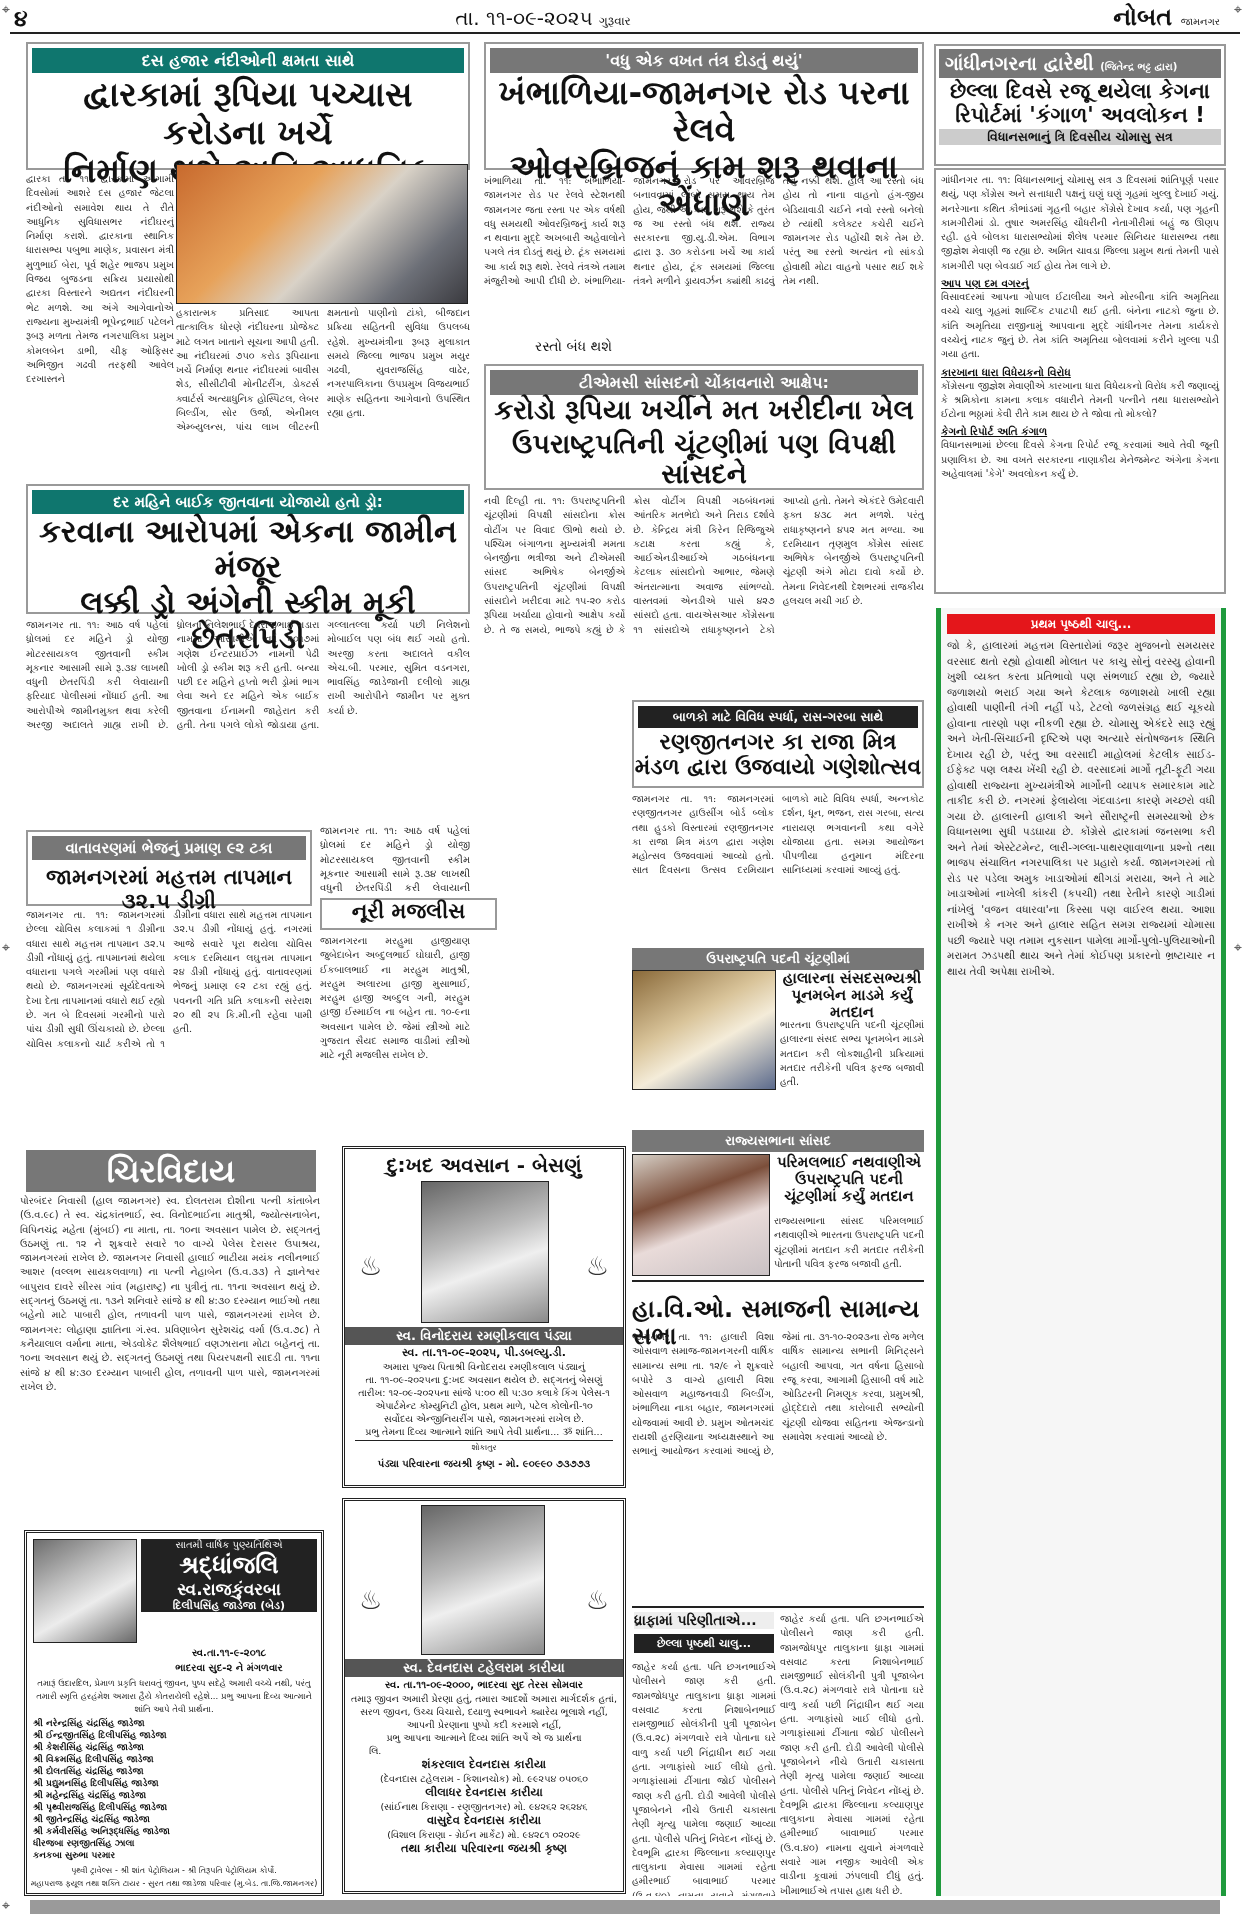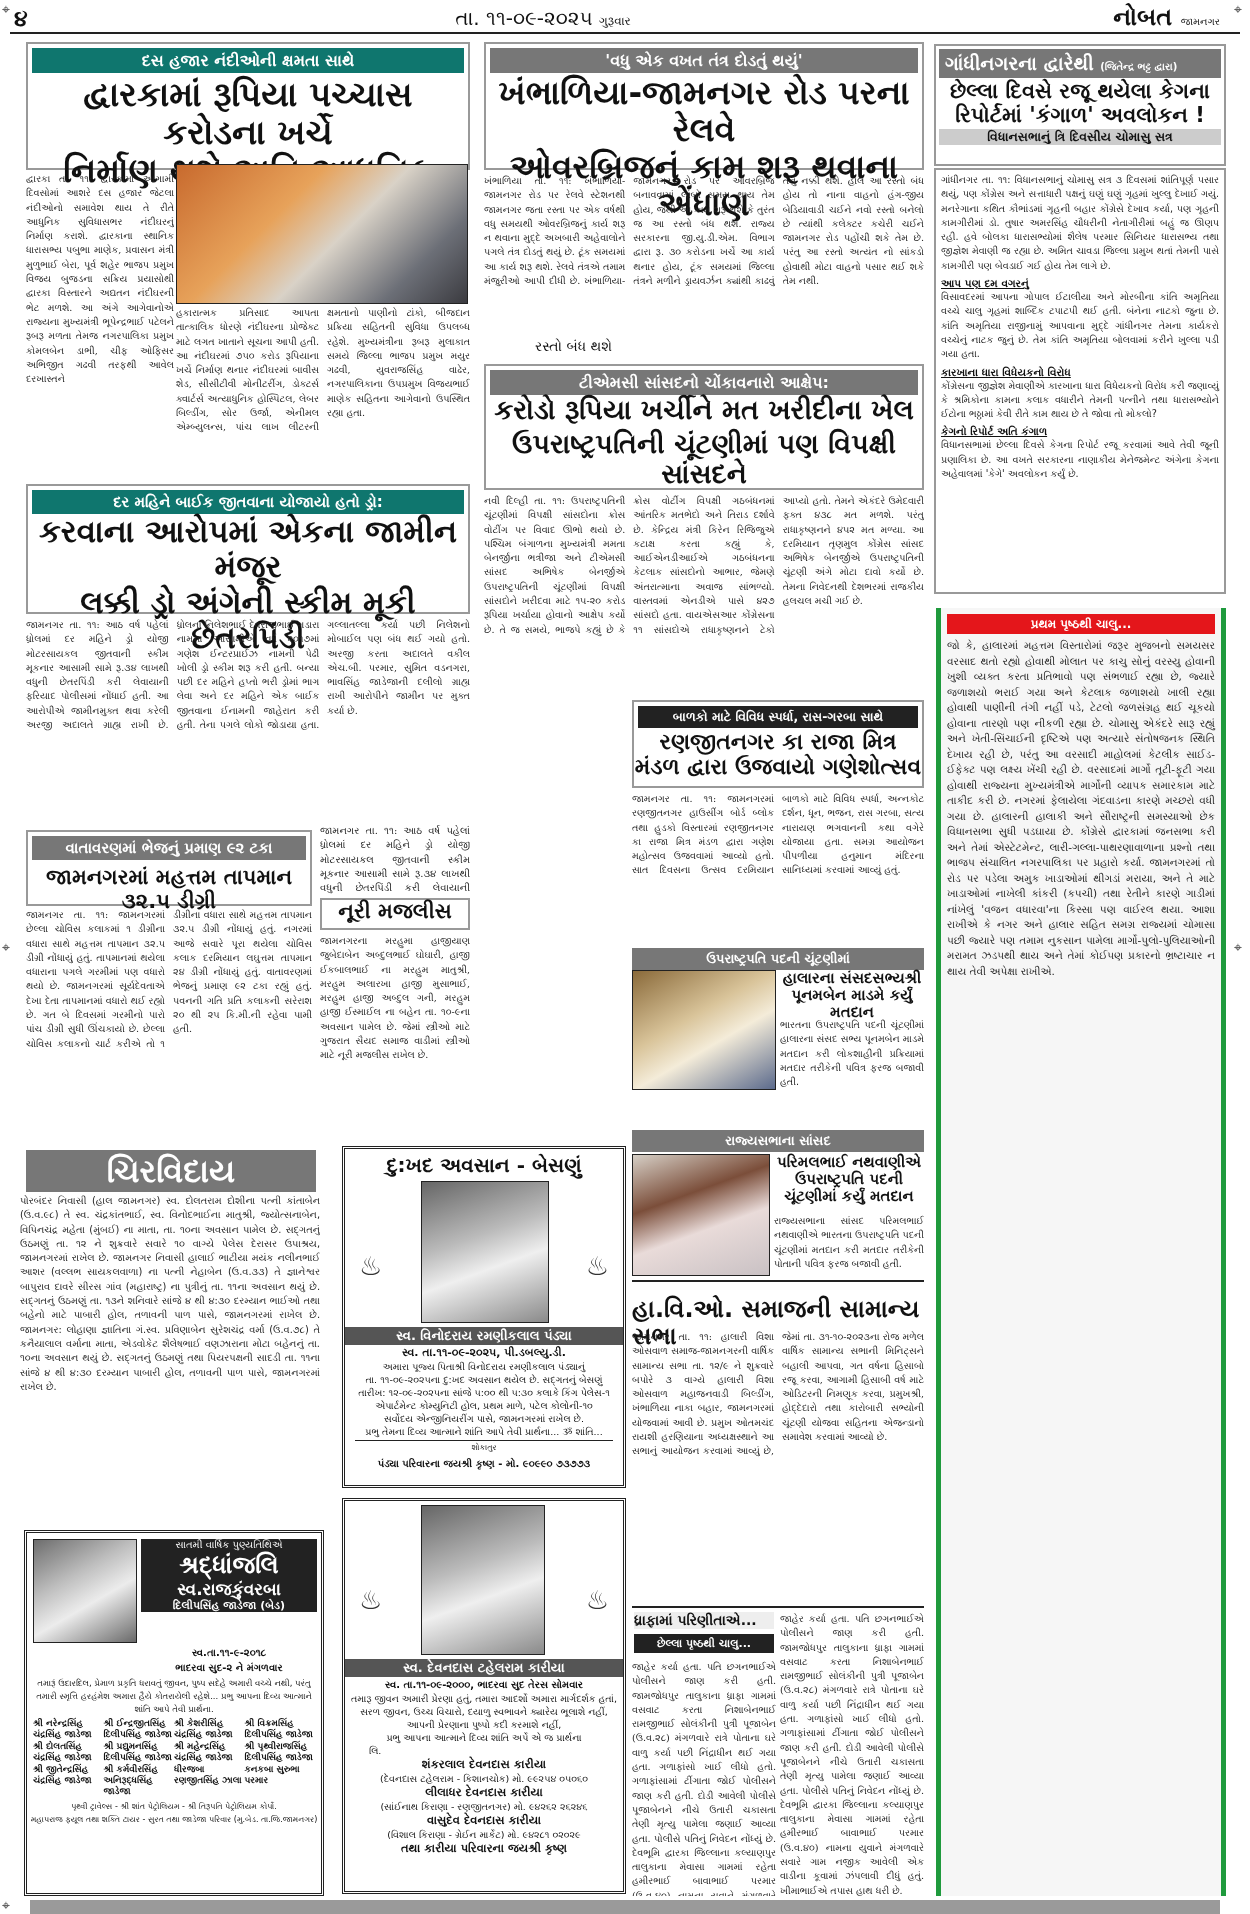--- a/index.html
+++ b/index.html
@@ -106,21 +106,21 @@
   <div class="headline" style="font-size:27px;margin-top:4px">ઉપરાષ્ટ્રપતિની ચૂંટણીમાં પણ વિપક્ષી સાંસદને</div>
 </div>
 <div class="abs body-text cols3" style="left:484px;top:494px;width:440px;height:178px;overflow:hidden">નવી દિલ્હી તા. ૧૧: ઉપરાષ્ટ્રપતિની ચૂંટણીમાં વિપક્ષી સાંસદોના ક્રોસ વોટીંગ પર વિવાદ ઊભો થયો છે. પશ્ચિમ બંગાળના મુખ્યમંત્રી મમતા બેનર્જીના ભત્રીજા અને ટીએમસી સાંસદ અભિષેક બેનર્જીએ ઉપરાષ્ટ્રપતિની ચૂંટણીમાં વિપક્ષી સાંસદોને ખરીદવા માટે ૧૫-૨૦ કરોડ રૂપિયા ખર્ચાયા હોવાનો આક્ષેપ કર્યો છે. તે જ સમયે, ભાજપે કહ્યું છે કે ક્રોસ વોટીંગ વિપક્ષી ગઠબંધનમાં આંતરિક મતભેદો અને તિરાડ દર્શાવે છે. કેન્દ્રિય મંત્રી કિરેન રિજિજુએ કટાક્ષ કરતા કહ્યું કે, આઈએનડીઆઈએ ગઠબંધનના કેટલાક સાંસદોનો આભાર, જેમણે અંતરાત્માના અવાજ સાંભળ્યો. વાસ્તવમાં એનડીએ પાસે ૪૨૭ સાંસદો હતા. વાયએસઆર કોંગ્રેસના ૧૧ સાંસદોએ રાધાકૃષ્ણનને ટેકો આપ્યો હતો. તેમને એકંદરે ઉમેદવારી ફક્ત ૪૩૮ મત મળશે. પરંતુ રાધાકૃષ્ણનને ૪૫૨ મત મળ્યા. આ દરમિયાન તૃણમુલ કોંગ્રેસ સાંસદ અભિષેક બેનર્જીએ ઉપરાષ્ટ્રપતિની ચૂંટણી અંગે મોટા દાવો કર્યો છે. તેમના નિવેદનથી દેશભરમાં રાજકીય હલચલ મચી ગઈ છે.</div>
 
 <div class="abs box" style="left:26px;top:830px;width:286px;height:76px">
   <div class="kicker grey" style="margin:4px 4px 0;font-size:15px">વાતાવરણમાં ભેજનું પ્રમાણ ૯૨ ટકા</div>
   <div class="headline" style="font-size:21px;margin-top:6px">જામનગરમાં મહત્તમ તાપમાન ૩૨.૫ ડીગ્રી</div>
 </div>
 <div class="abs body-text cols2" style="left:26px;top:908px;width:286px;height:230px;overflow:hidden">જામનગર તા. ૧૧: જામનગરમાં છેલ્લા ચોવિસ કલાકમાં ૧ ડીગ્રીના વધારા સાથે મહત્તમ તાપમાન ૩૨.૫ ડીગ્રી નોંધાયું હતું. તાપમાનમાં થયેલા વધારાના પગલે ગરમીમાં પણ વધારો થયો છે. જામનગરમાં સૂર્યદેવતાએ દેખા દેતા તાપમાનમાં વધારો થઈ રહ્યો છે. ગત બે દિવસમાં ગરમીનો પારો પાંચ ડીગ્રી સુધી ઊંચકાયો છે. છેલ્લા ચોવિસ કલાકનો ચાર્ટ કરીએ તો ૧ ડીગ્રીના વધારા સાથે મહત્તમ તાપમાન ૩૨.૫ ડીગ્રી નોંધાયું હતું. નગરમાં આજે સવારે પૂરા થયેલા ચોવિસ કલાક દરમિયાન લઘુત્તમ તાપમાન ૨૪ ડીગ્રી નોંધાયું હતું. વાતાવરણમાં ભેજનું પ્રમાણ ૯૨ ટકા રહ્યું હતું. પવનની ગતિ પ્રતિ કલાકની સરેરાશ ૨૦ થી ૨૫ કિ.મી.ની રહેવા પામી હતી.</div>
 
-<div class="abs box" style="left:320px;top:898px;width:150px;height:32px">
+<div class="abs box" style="left:320px;top:898px;width:177px;height:32px">
   <div class="headline" style="font-size:21px">નૂરી મજલીસ</div>
 </div>
 <div class="abs body-text" style="left:320px;top:934px;width:150px;height:200px;overflow:hidden">જામનગરના મરહુમા હાજીયાણ જુબેદાબેન અબ્દુલભાઈ ઘોઘારી, હાજી ઈકબાલભાઈ ના મરહુમ માતુશ્રી, મરહુમ અલારખા હાજી મુસાભાઈ, મરહુમ હાજી અબ્દુલ ગની, મરહુમ હાજી ઈસ્માઈલ ના બહેન તા. ૧૦-૯ના અવસાન પામેલ છે. જેમાં સ્ત્રીઓ માટે ગુજરાત સૈયદ સમાજ વાડીમાં સ્ત્રીઓ માટે નૂરી મજલીસ રાખેલ છે.</div>
 <div class="abs body-text" style="left:320px;top:824px;width:150px;height:70px;overflow:hidden;font-size:10px">જામનગર તા. ૧૧: આઠ વર્ષ પહેલાં ધ્રોલમાં દર મહિને ડ્રો યોજી મોટરસાયકલ જીતવાની સ્કીમ મૂકનાર આસામી સામે રૂ.૩૪ લાખથી વધુની છેતરપિંડી કરી લેવાયાની ફરિયાદ પોલીસમાં નોંધાઈ હતી. આ આરોપીએ જામીનમુક્ત થવા કરેલી અરજી અદાલતે ગ્રાહ્ય રાખી છે. ધ્રોલના નિલેશભાઈ દેવરાજભાઈ ગડારા નામના આસામીએ વર્ષ ૨૦૧૭માં ગણેશ ઈન્ટરપ્રાઈઝ નામની પેઢી ખોલી ડ્રો સ્કીમ શરૂ કરી હતી. બન્યા પછી દર મહિને હપ્તો ભરી ડ્રોમાં ભાગ લેવા અને દર મહિને એક બાઈક જીતવાના ઈનામની જાહેરાત કરી હતી. તેના પગલે લોકો જોડાયા હતા. ગલ્લાતલ્લા કર્યા પછી નિલેશનો મોબાઈલ પણ બંધ થઈ ગયો હતો. અરજી કરતા અદાલતે વકીલ એચ.બી. પરમાર, સુમિત વડનગરા, ભાવસિંહ જાડેજાની દલીલો ગ્રાહ્ય રાખી આરોપીને જામીન પર મુક્ત કર્યા છે.</div>
 
 <div class="abs" style="left:26px;top:1150px;width:290px;height:42px;background:#777;color:#fff;text-align:center;font-size:32px;font-weight:bold;line-height:42px">ચિરવિદાય</div>
 <div class="abs body-text" style="left:20px;top:1194px;width:300px;height:330px;overflow:hidden;font-family:'DejaVu Sans',sans-serif;font-size:9.8px">પોરબંદર નિવાસી (હાલ જામનગર) સ્વ. દોલતરામ દોશીના પત્ની કાંતાબેન (ઉ.વ.૯૮) તે સ્વ. ચંદ્રકાંતભાઈ, સ્વ. વિનોદભાઈના માતુશ્રી, જ્યોત્સનાબેન, વિપિનચંદ્ર મહેતા (મુંબઈ) ના માતા, તા. ૧૦ના અવસાન પામેલ છે. સદ્ગતનું ઉઠમણું તા. ૧૨ ને શુક્રવારે સવારે ૧૦ વાગ્યે પેલેસ દેરાસર ઉપાશ્રય, જામનગરમાં રાખેલ છે. જામનગર નિવાસી હાલાઈ ભાટીયા મયંક નલીનભાઈ આશર (વલ્લભ સાયકલવાળા) ના પત્ની નેહાબેન (ઉ.વ.૩૩) તે જ્ઞાનેશ્વર બાપુરાવ દાવરે સીરસ ગાંવ (મહારાષ્ટ્ર) ના પુત્રીનું તા. ૧૧ના અવસાન થયું છે. સદ્ગતનું ઉઠમણું તા. ૧૩ને શનિવારે સાંજે ૪ થી ૪:૩૦ દરમ્યાન ભાઈઓ તથા બહેનો માટે પાબારી હોલ, તળાવની પાળ પાસે, જામનગરમાં રાખેલ છે. જામનગર: લોહાણા જ્ઞાતિના ગં.સ્વ. પ્રવિણાબેન સુરેશચંદ્ર વર્મા (ઉ.વ.૭૮) તે કનૈયાલાલ વર્માના માતા, એડવોકેટ શૈલેષભાઈ વણઝારાના મોટા બહેનનું તા. ૧૦ના અવસાન થયું છે. સદ્ગતનું ઉઠમણું તથા પિયરપક્ષની સાદડી તા. ૧૧ના સાંજે ૪ થી ૪:૩૦ દરમ્યાન પાબારી હોલ, તળાવની પાળ પાસે, જામનગરમાં રાખેલ છે.</div>
 
 <div class="abs ad" style="left:342px;top:1146px;width:284px;height:342px">
   <div class="ad-title">દુ:ખદ અવસાન - બેસણું</div>
@@ -175,21 +175,21 @@
     <div class="abs" style="left:114px;top:6px;width:176px;background:#222;color:#fff;text-align:center">
       <div style="font-size:10px">સાતમી વાર્ષિક પુણ્યતિથિએ</div>
       <div style="font-size:24px;font-weight:bold">શ્રદ્ધાંજલિ</div>
       <div style="font-size:17px;font-weight:bold">સ્વ.રાજકુંવરબા</div>
       <div style="font-size:11px;font-weight:bold">દિલીપસિંહ જાડેજા (બેડ)</div>
     </div>
   </div>
   <div class="bold" style="font-size:10px;margin-left:110px">સ્વ.તા.૧૧-૯-૨૦૧૮</div>
   <div class="bold" style="font-size:10px;margin-left:110px">ભાદરવા સુદ-૨ ને મંગળવાર</div>
   <div class="line" style="font-size:8.5px;padding:2px 6px">તમારૂં ઉદારદિલ, પ્રેમાળ પ્રકૃતિ ધરાવતું જીવન, પુષ્પ સદેહે અમારી વચ્ચે નથી, પરંતુ તમારી સ્મૃત્તિ હરહંમેશ અમારા હૈયે કોતરાયેલી રહેશે... પ્રભુ આપના દિવ્ય આત્માને શાંતિ આપે તેવી પ્રાર્થના.</div>
-  <div id="sh7-family" style="display:grid;grid-template-columns:1fr 1fr 1fr 1fr;text-align:left;padding:0 6px;row-gap:1px">
+  <div id="sh7-family" style="display:grid;grid-template-columns:1fr;text-align:left;padding:0 6px;row-gap:1px">
       <div style="font-size: 9px; font-weight: bold;">શ્રી નરેન્દ્રસિંહ ચંદ્રસિંહ જાડેજા</div>
       <div style="font-size: 9px; font-weight: bold;">શ્રી ઈન્દ્રજીતસિંહ દિલીપસિંહ જાડેજા</div>
       <div style="font-size: 9px; font-weight: bold;">શ્રી કેશરીસિંહ ચંદ્રસિંહ જાડેજા</div>
       <div style="font-size: 9px; font-weight: bold;">શ્રી વિક્રમસિંહ દિલીપસિંહ જાડેજા</div>
       <div style="font-size: 9px; font-weight: bold;">શ્રી દોલતસિંહ ચંદ્રસિંહ જાડેજા</div>
       <div style="font-size: 9px; font-weight: bold;">શ્રી પ્રદ્યુમનસિંહ દિલીપસિંહ જાડેજા</div>
       <div style="font-size: 9px; font-weight: bold;">શ્રી મહેન્દ્રસિંહ ચંદ્રસિંહ જાડેજા</div>
       <div style="font-size: 9px; font-weight: bold;">શ્રી પૃથ્વીરાજસિંહ દિલીપસિંહ જાડેજા</div>
       <div style="font-size: 9px; font-weight: bold;">શ્રી જીતેન્દ્રસિંહ ચંદ્રસિંહ જાડેજા</div>
       <div style="font-size: 9px; font-weight: bold;">શ્રી કર્મવીરસિંહ અનિરૂદ્ધસિંહ જાડેજા</div>

